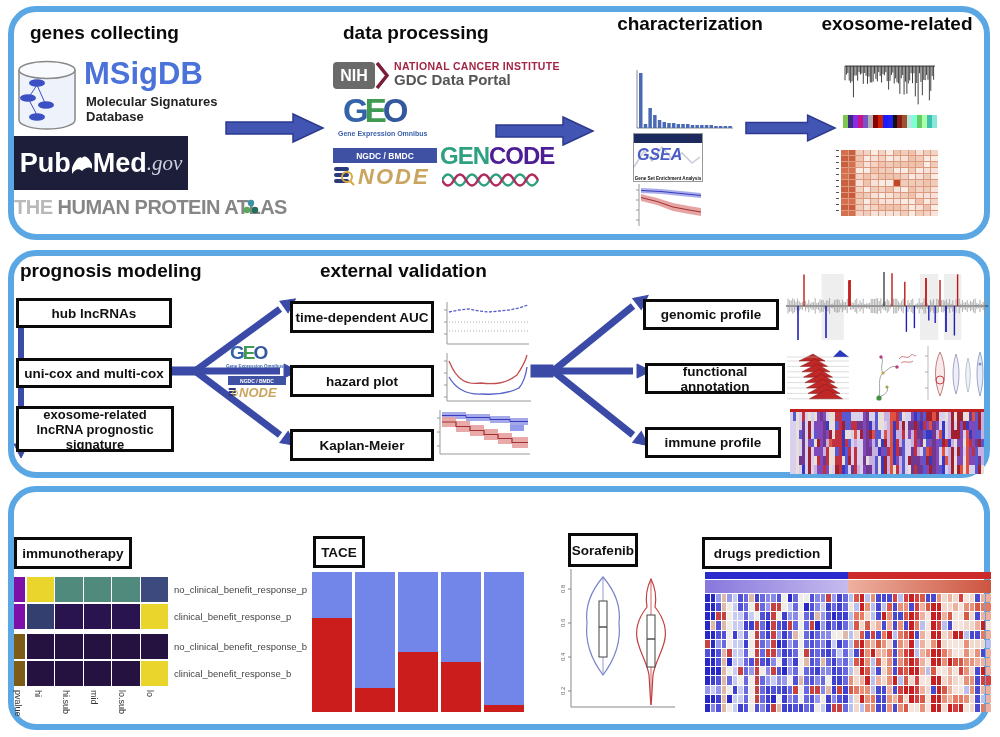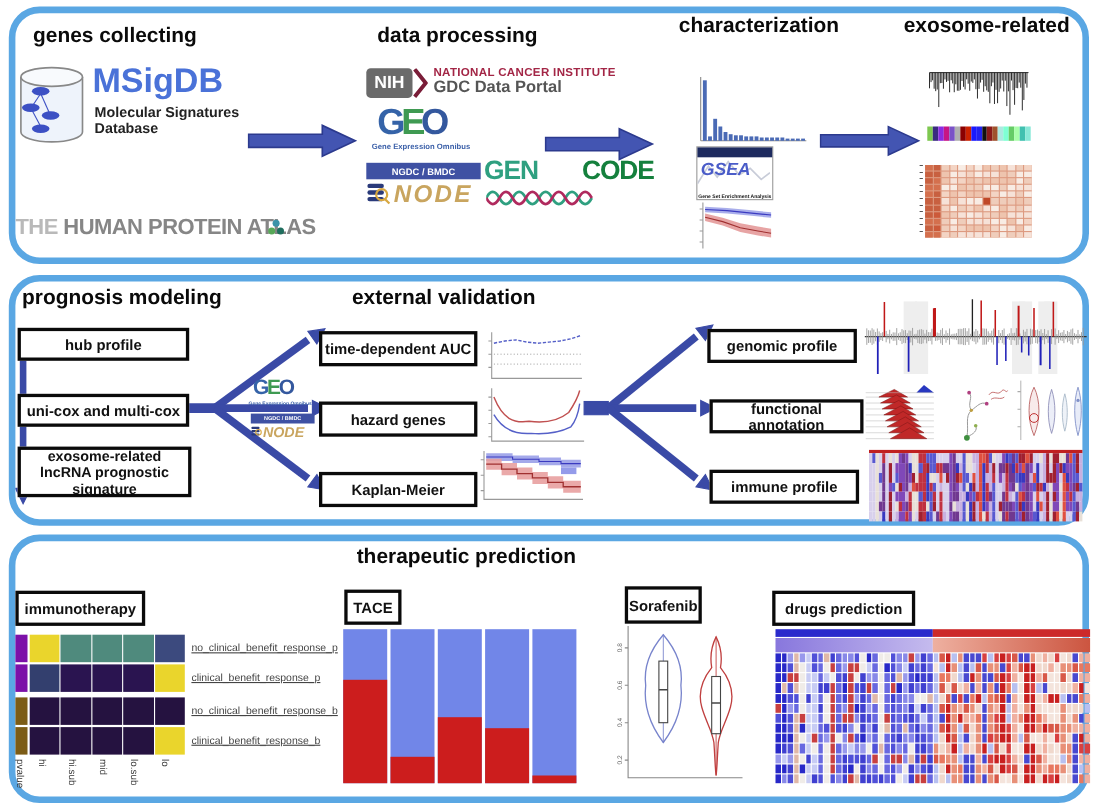--- a/index.html
+++ b/index.html
@@ -6,21 +6,21 @@
   #canvas{position:relative;width:1000px;height:737px;background:#fff;
           font-family:"Liberation Sans",sans-serif;overflow:hidden;}
   .abs{position:absolute;}
   .panel{position:absolute;border:6px solid #5aa7e3;border-radius:28px;background:#fff;}
   .heading{position:absolute;font-weight:bold;font-size:19px;color:#0a0a0a;white-space:nowrap;}
   .heading2{position:absolute;font-weight:bold;font-size:19px;color:#0a0a0a;text-align:center;line-height:23px;}
   .wbox{position:absolute;border:3px solid #0a0a0a;background:#fff;display:flex;align-items:center;
         justify-content:center;text-align:center;font-weight:bold;font-size:13.5px;color:#111;line-height:15px;}
   .thumb{position:absolute;}
   .grid-cell{width:100%;height:100%;}
-  .rowlabel{position:absolute;font-size:9.5px;color:#444;white-space:nowrap;text-decoration:underline;}
+  .rowlabel{position:absolute;font-size:9.5px;color:#444;white-space:nowrap;}
   .collabel{position:absolute;font-size:9px;color:#333;transform:rotate(90deg);transform-origin:0 0;white-space:nowrap;}
   .logo-sub{font-weight:bold;color:#222;font-size:13px;line-height:15px;}
 </style>
 </head>
 <body>
 
 <div id="canvas">
 
   <section class="panel" style="left:8px;top:6px;width:970px;height:222px;">
     <div class="heading" style="left:16px;top:10px;">genes collecting</div>
@@ -32,20 +32,29 @@
       <line x1="23" y1="27" x2="31" y2="45" stroke="#3c50c4" stroke-width="1"></line>
       <line x1="15" y1="42" x2="23" y2="57" stroke="#3c50c4" stroke-width="1"></line>
       <ellipse cx="23" cy="25" rx="8" ry="3.8" fill="#3c50c4"></ellipse>
       <ellipse cx="14" cy="40" rx="8" ry="3.8" fill="#3c50c4"></ellipse>
       <ellipse cx="32" cy="47" rx="8" ry="3.8" fill="#3c50c4"></ellipse>
       <ellipse cx="23" cy="59" rx="8" ry="3.8" fill="#3c50c4"></ellipse>
     </svg>
     <div class="abs" style="left:70px;top:44px;font-weight:bold;font-size:31px;color:#4a72d8;">MSigDB</div>
     <div class="abs logo-sub" style="left:72px;top:82px;width:140px;">Molecular Signatures Database</div>
 
+    <div class="abs" style="left:0px;top:124px;width:174px;height:54px;background:#1c1e3a;display:flex;align-items:center;justify-content:center;">
+      <span style="color:#fff;font-weight:bold;font-size:27px;">Pub</span>
+      <svg width="26" height="26" viewBox="0 0 26 26" style="margin:0 -2px;">
+        <path d="M3,18 C7,8 11,6 13,8 L13,21 C10,18 6,19 3,24 Z" fill="#fff"></path>
+        <path d="M23,14 C19,6 15,5 13,8 L13,21 C16,18 20,16 23,19 Z" fill="#fff"></path>
+      </svg>
+      <span style="color:#fff;font-weight:bold;font-size:27px;">Med</span>
+      <span style="color:#cdd1df;font-style:italic;font-size:21px;font-family:'Liberation Serif',serif;">.gov</span>
+    </div>
 
     <div class="abs" style="left:0px;top:184px;white-space:nowrap;font-weight:bold;font-size:20px;letter-spacing:-0.5px;">
       <span style="color:#b9b9b9;">THE</span>
       <span style="color:#868686;">HUMAN PROTEIN ATLAS</span>
     </div>
     <svg class="abs" style="left:229px;top:187px;" width="16" height="16" viewBox="0 0 16 16">
       <circle cx="8" cy="4" r="3.2" fill="#3a93a8"></circle>
         <circle cx="4" cy="11" r="3.2" fill="#57a857"></circle>
         <circle cx="12" cy="11" r="3.2" fill="#1f6e5e"></circle>
     </svg>
@@ -73,21 +82,21 @@
     <div class="abs" style="left:319px;top:136px;width:104px;height:15px;background:#3f51a3;color:#fff;font-weight:bold;font-size:8.5px;display:flex;align-items:center;justify-content:center;">NGDC / BMDC</div>
     <svg class="abs" style="left:319px;top:153px;" width="22" height="22" viewBox="0 0 22 22">
       <rect x="1" y="2" width="15" height="4" rx="2" fill="#2a3a7a"></rect>
         <rect x="1" y="8" width="15" height="4" rx="2" fill="#2a3a7a"></rect>
         <rect x="1" y="14" width="15" height="4" rx="2" fill="#2a3a7a"></rect>
       <circle cx="14" cy="12" r="5" fill="none" stroke="#d8a840" stroke-width="2"></circle>
         <line x1="17" y1="16" x2="21" y2="20" stroke="#d8a840" stroke-width="2"></line>
     </svg>
     <div class="abs" style="left:344px;top:152px;font-style:italic;font-weight:bold;font-size:22px;color:#c9a55f;letter-spacing:2px;">NODE</div>
 
-    <div class="abs" style="left:426px;top:130px;font-weight:bold;font-size:24px;letter-spacing:-1px;"><span style="color:#2fa080;">GEN</span><span style="color:#15803d;padding-left:40px;">CODE</span></div>
+    <div class="abs" style="left:426px;top:130px;font-weight:bold;font-size:24px;letter-spacing:-1px;"><span style="color:#2fa080;">GEN</span><span style="color:#4c1d95;">CODE</span></div>
     <svg class="abs" style="left:428px;top:157px;" width="98" height="22" viewBox="0 0 98 22">
       <path d="M0,11 Q6,0 12,11 T24,11 T36,11 T48,11 T60,11 T72,11 T84,11 T96,11" fill="none" stroke="#2fa080" stroke-width="2.5"></path>
       <path d="M0,11 Q6,22 12,11 T24,11 T36,11 T48,11 T60,11 T72,11 T84,11 T96,11" fill="none" stroke="#b02a5e" stroke-width="2.5"></path>
     </svg>
 
 
     <div class="heading2" style="left:588px;top:0px;width:176px;">
       <div>characterization</div>
     </div>
     <svg class="abs thumb" style="left:619px;top:56px;" id="exo-bars" width="102" height="64" viewBox="0 0 102 64">
@@ -397,39 +406,39 @@
         <rect x="517" y="109" width="22" height="12"></rect>
         <line x1="539" y1="115" x2="619" y2="50" stroke-width="7"></line>
         <polygon points="0,-7 14,0 0,7" transform="translate(623,48) rotate(-37.7)"></polygon>
         <line x1="539" y1="115" x2="619" y2="115" stroke-width="7"></line>
         <polygon points="0,-7 14,0 0,7" transform="translate(623,115)"></polygon>
         <line x1="539" y1="115" x2="619" y2="179" stroke-width="7"></line>
         <polygon points="0,-7 14,0 0,7" transform="translate(623,181) rotate(37.7)"></polygon>
       </g>
     </svg>
 
-    <div class="wbox" style="left:2px;top:42px;width:150px;height:24px;">hub profile</div>
+    <div class="wbox" style="left:2px;top:42px;width:150px;height:24px;">hub lncRNAs</div>
     <div class="wbox" style="left:2px;top:102px;width:150px;height:24px;">uni-cox and multi-cox</div>
     <div class="wbox" style="left:2px;top:150px;width:152px;height:40px;font-size:13px;">exosome-related lncRNA prognostic signature</div>
 
     <div class="abs" style="left:216px;top:86px;font-weight:bold;font-size:19px;letter-spacing:-2px;"><span style="color:#3563a8;">G</span><span style="color:#3f9a52;">E</span><span style="color:#34589e;">O</span></div>
     <div class="abs" style="left:212px;top:108px;font-size:4.5px;color:#3a5fa8;font-weight:bold;">Gene Expression Omnibus</div>
     <div class="abs" style="left:214px;top:120px;width:58px;height:9px;background:#3f51a3;color:#fff;font-weight:bold;font-size:5px;display:flex;align-items:center;justify-content:center;">NGDC / BMDC</div>
     <div class="abs" style="left:214px;top:129px;display:flex;align-items:center;">
       <svg width="11" height="11" viewBox="0 0 22 22">
         <rect x="1" y="2" width="15" height="4" rx="2" fill="#2a3a7a"></rect>
           <rect x="1" y="8" width="15" height="4" rx="2" fill="#2a3a7a"></rect>
           <rect x="1" y="14" width="15" height="4" rx="2" fill="#2a3a7a"></rect>
         <circle cx="14" cy="12" r="5" fill="none" stroke="#d8a840" stroke-width="2"></circle>
       </svg>
       <span style="font-style:italic;font-weight:bold;font-size:13px;color:#c9a55f;">NODE</span>
     </div>
 
     <div class="wbox" style="left:276px;top:45px;width:138px;height:26px;">time-dependent AUC</div>
-    <div class="wbox" style="left:276px;top:109px;width:138px;height:26px;">hazard genes</div>
+    <div class="wbox" style="left:276px;top:109px;width:138px;height:26px;">hazard plot</div>
     <div class="wbox" style="left:276px;top:173px;width:138px;height:26px;">Kaplan-Meier</div>
 
     <svg class="abs thumb" style="left:423px;top:42px;" width="96" height="52" viewBox="0 0 96 52">
       <path d="M10,4 V46 H92" fill="none" stroke="#999" stroke-width="1"></path>
       <line x1="7" y1="12" x2="10" y2="12" stroke="#999"></line>
         <line x1="7" y1="24" x2="10" y2="24" stroke="#999"></line>
         <line x1="7" y1="36" x2="10" y2="36" stroke="#999"></line>
       <line x1="12" y1="24" x2="92" y2="24" stroke="#999" stroke-width="0.8" stroke-dasharray="1,2"></line>
       <line x1="12" y1="33" x2="92" y2="33" stroke="#999" stroke-width="0.8" stroke-dasharray="1,2"></line>
       <polyline points="12,14 22,12 32,11 42,13 52,14 62,13 72,12 82,10 91,7" fill="none" stroke="#5560c8" stroke-width="1.3" stroke-dasharray="3,1.5"></polyline>
@@ -1087,21 +1096,20 @@
         <div class="grid-cell" style="background: rgb(224, 80, 64);"></div>
         <div class="grid-cell" style="background: rgb(216, 208, 236);"></div>
         <div class="grid-cell" style="background: rgb(216, 208, 236);"></div>
         <div class="grid-cell" style="background: rgb(88, 88, 208);"></div>
         <div class="grid-cell" style="background: rgb(160, 32, 48);"></div>
         <div class="grid-cell" style="background: rgb(232, 224, 216);"></div>
       </div>
   </section>
 
   <section class="panel" style="left:8px;top:486px;width:970px;height:232px;">
-    <div class="heading" style="left:300px;top:4px;width:220px;text-align:center;">therapeutic prediction</div>
 
     <div class="wbox" style="left:0px;top:45px;width:112px;height:26px;">immunotherapy</div>
     <div class="abs" style="left:0px;top:85px;width:320px;height:132px;" id="immuno-heat">
         <div class="abs" style="left: 0px; top: 0px; width: 11px; height: 25px; background: rgb(124, 16, 168);"></div>
         <div class="abs" style="left: 13px; top: 0px; width: 27.4px; height: 25px; background: rgb(234, 213, 44);"></div>
         <div class="abs" style="left: 41.4px; top: 0px; width: 27.4px; height: 25px; background: rgb(79, 138, 125);"></div>
         <div class="abs" style="left: 69.8px; top: 0px; width: 27.4px; height: 25px; background: rgb(79, 138, 125);"></div>
         <div class="abs" style="left: 98.2px; top: 0px; width: 27.4px; height: 25px; background: rgb(79, 138, 125);"></div>
         <div class="abs" style="left: 126.6px; top: 0px; width: 27.4px; height: 25px; background: rgb(60, 74, 126);"></div>
         <div class="rowlabel" style="left: 160px; top: 7px;">no_clinical_benefit_response_p</div>

